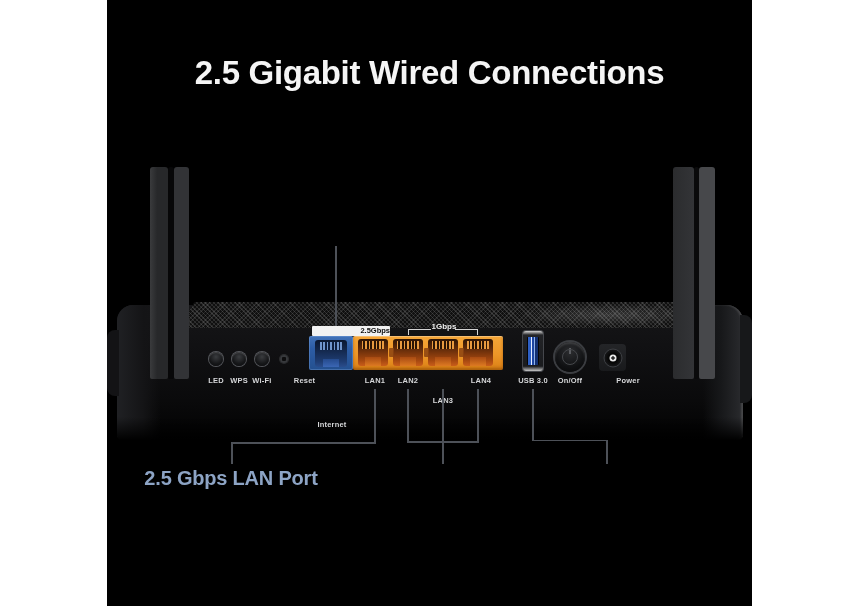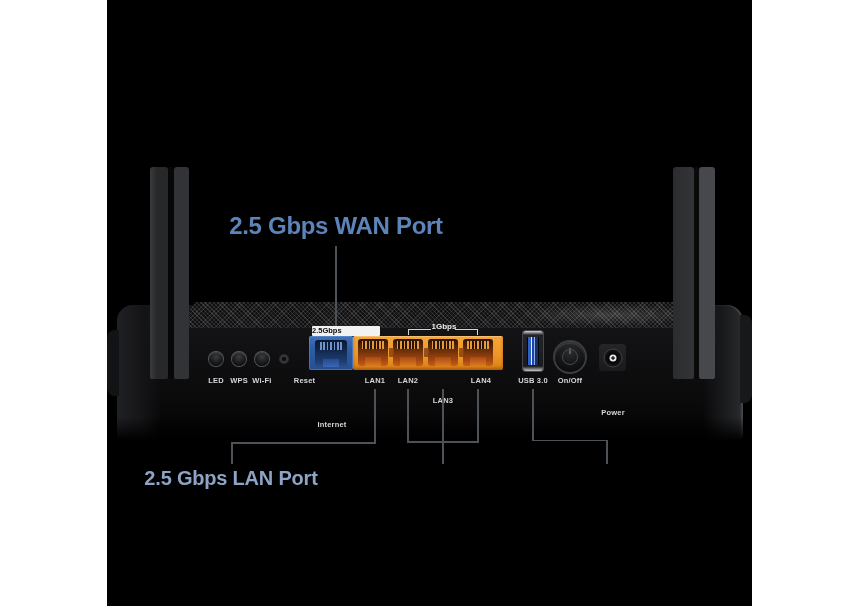--- a/index.html
+++ b/index.html
@@ -54,22 +54,22 @@
   
   .rbtn{position:absolute;width:14px;height:14px;border-radius:50%;top:352px;
         background:radial-gradient(circle at 50% 35%,#3a3c3f,#151618 60%,#0c0c0e);
         box-shadow:0 0 0 1px #56585d, inset 0 1px 1px rgba(255,255,255,.18);}
   .rst{position:absolute;left:173px;top:355px;width:8px;height:8px;border-radius:50%;
         background:radial-gradient(circle,#0d0d0e 0 2px,#37393c 2.5px);
         box-shadow:0 0 0 1px #2c2d2f;}
   .plabel{position:absolute;top:376px;transform:translateX(-50%);color:#d6d7d9;
         font-size:7.5px;font-weight:bold;letter-spacing:.2px;white-space:nowrap;}
 
-  .band{position:absolute;left:205px;top:326px;width:68px;height:10px;background:#f2f2f2;
-        border-radius:1px;text-align:left;color:#0d0d0d;font-size:7.5px;font-weight:bold;
+  .band{position:absolute;left:205px;top:326px;width:78px;height:10px;background:#f2f2f2;
+        border-radius:1px;text-align:right;color:#0d0d0d;font-size:7.5px;font-weight:bold;
         line-height:10px;z-index:6;}
   .gbps1{position:absolute;left:337px;top:322px;transform:translateX(-50%);color:#ececec;
         font-size:8px;font-weight:bold;z-index:6;}
   .brk{position:absolute;top:329px;height:5px;z-index:6;}
   .brk.bl{left:301px;width:22px;border-left:1px solid #d4d4d4;border-top:1px solid #d4d4d4;}
   .brk.br{left:348px;width:22px;border-right:1px solid #d4d4d4;border-top:1px solid #d4d4d4;}
 
   .port-wan{position:absolute;left:202px;top:336px;width:44px;height:34px;border-radius:2px;
         background:linear-gradient(180deg,#4273b8 0%,#2d5da6 35%,#24508f 100%);
         box-shadow:inset 0 0 0 1px rgba(130,170,225,.35);z-index:5;}
@@ -112,22 +112,22 @@
   .power::after{content:"";position:absolute;left:50%;top:50%;width:7px;height:7px;
         transform:translate(-50%,-50%);border-radius:50%;
         background:radial-gradient(circle,#2a2a2a 0 1.4px,#e9e9e9 2px);}
 </style>
 </head>
 <body>
 
 <div class="canvas">
   <div class="content">
 
-
-    <div class="callout wan">2.5 Gbps WAN Port</div>
+    <div class="title">2.5 Gigabit Wired Connections</div>
+
     <div class="ln v" style="left:228px;top:246px;height:84px;z-index:5;"></div>
 
     <div class="body">
       <div class="corner-l"></div>
       <div class="corner-r"></div>
       <div class="body-fade"></div>
     </div>
     <div class="nub-l"></div>
     <div class="nub-r"></div>
     <div class="mesh"></div>
@@ -190,21 +190,21 @@
     <span class="plabel" style="left:132px;">WPS</span>
     <span class="plabel" style="left:155px;">Wi-Fi</span>
     <span class="plabel" style="left:177px;padding-left:41px;">Reset</span>
     <span class="plabel" style="left:225px;margin-top:44px;">Internet</span>
     <span class="plabel" style="left:268px;">LAN1</span>
     <span class="plabel" style="left:301px;">LAN2</span>
     <span class="plabel" style="left:336px;margin-top:20px;">LAN3</span>
     <span class="plabel" style="left:374px;">LAN4</span>
     <span class="plabel" style="left:426px;">USB 3.0</span>
     <span class="plabel" style="left:463px;">On/Off</span>
-    <span class="plabel" style="left:506px;margin-top:32px;">Power</span>
+    <span class="plabel" style="left:521px;">Power</span>
 
     <div class="ln v" style="left:267px;top:389px;height:54px;"></div>
     <div class="ln h" style="left:124px;top:442px;width:145px;"></div>
     <div class="ln v" style="left:124px;top:442px;height:22px;"></div>
 
     <div class="ln v" style="left:300px;top:389px;height:53px;"></div>
     <div class="ln v" style="left:370px;top:389px;height:53px;"></div>
     <div class="ln h" style="left:300px;top:441px;width:72px;"></div>
     <div class="ln v" style="left:335px;top:389px;height:75px;"></div>
 

